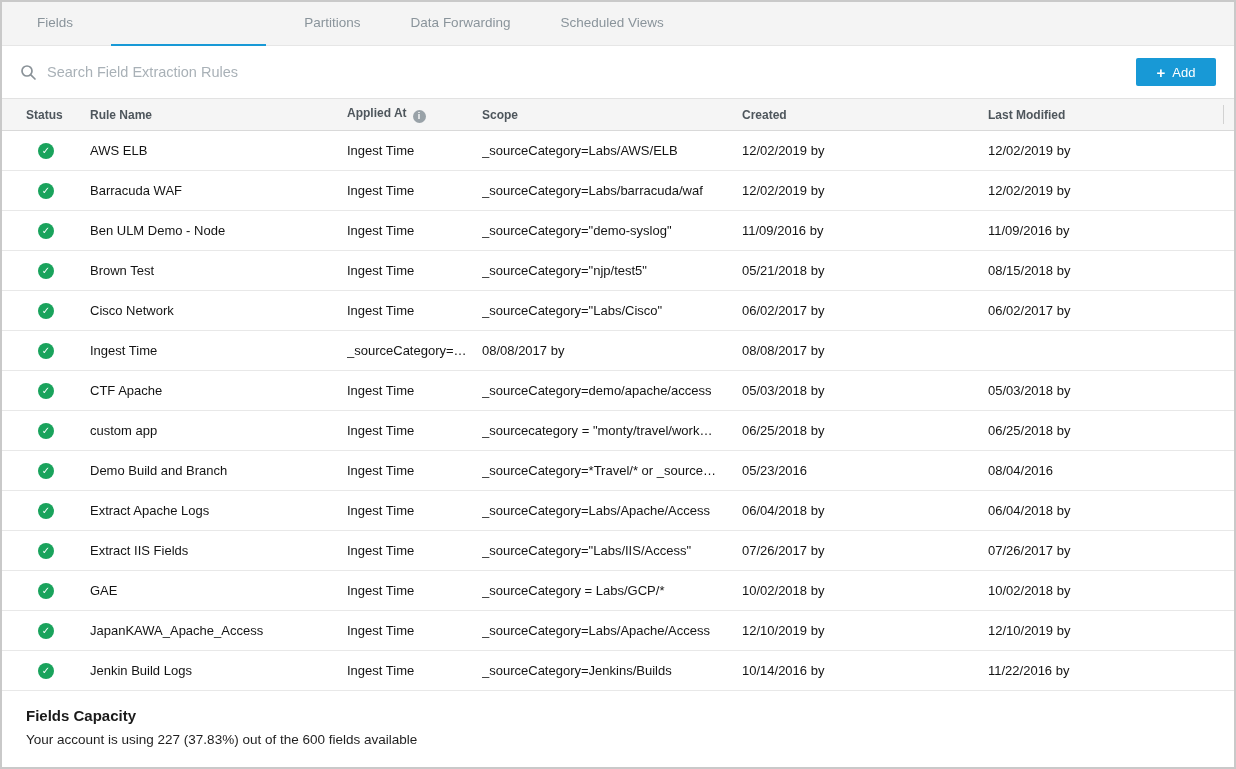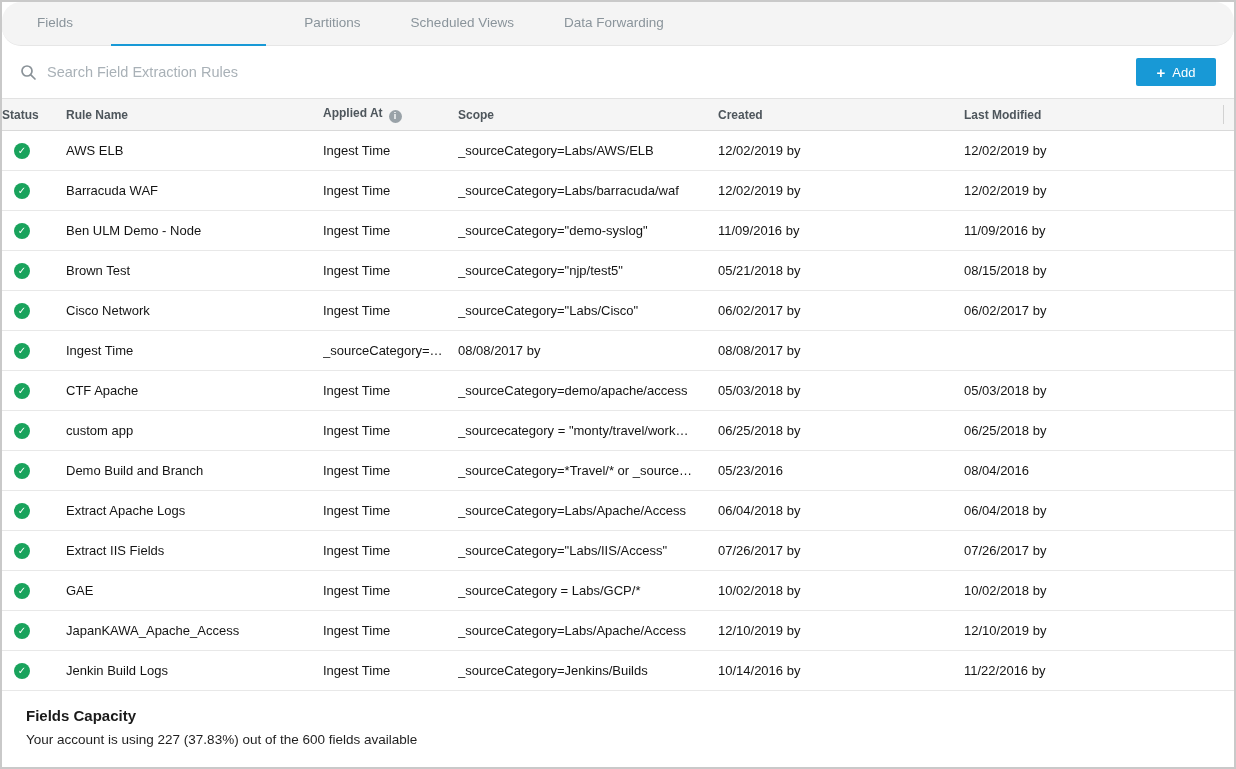--- a/index.html
+++ b/index.html
@@ -16,21 +16,20 @@
     display: flex; flex-direction: column;
   }
 
   
   .tabbar {
     height: 44px; flex: 0 0 44px;
     background: #f4f4f4;
     border-bottom: 1px solid #e6e6e6;
     display: flex; align-items: stretch;
     padding-left: 10px;
-    border-radius: 19px;
   }
   .tab {
     margin: 0 13px; padding: 0 12px;
     line-height: 41px; font-size: 13.5px;
     color: #8a949b; cursor: pointer;
     border-bottom: 3px solid transparent;
     white-space: nowrap;
   }
   .tab.active {
     color: #2d2d2d;
@@ -62,20 +61,21 @@
     font-size: 13px; cursor: pointer;
     display: inline-flex; align-items: center; justify-content: center;
     gap: 7px;
   }
   .add-btn .plus { font-size: 15px; font-weight: bold; line-height: 1; }
 
   
   .thead, .trow {
     display: grid;
     grid-template-columns: 64px 257px 135px 260px 246px 1fr;
+    padding-left: 24px;
     align-items: center;
   }
   .thead {
     height: 33px; flex: 0 0 33px;
     background: #f5f5f5;
     border-top: 1px solid #e2e2e2;
     border-bottom: 1px solid #d9d9d9;
     font-size: 12px; font-weight: bold; color: #4e565c;
     position: relative;
   }
@@ -122,22 +122,22 @@
 </style>
 </head>
 <body>
 
 <div class="app">
 
   <div class="tabbar">
     <div class="tab">Fields</div>
     <div class="tab active">Field Extraction Rules</div>
     <div class="tab">Partitions</div>
+    <div class="tab">Data Forwarding</div>
     <div class="tab">Scheduled Views</div>
-    <div class="tab">Data Forwarding</div>
   </div>
 
   <div class="searchrow">
     <span class="search-icon">
       <svg width="17" height="17" viewBox="0 0 17 17" aria-hidden="true">
         <circle cx="7" cy="7" r="5" fill="none" stroke="#8a9298" stroke-width="1.7"></circle>
         <line x1="10.8" y1="10.8" x2="15" y2="15" stroke="#8a9298" stroke-width="1.7" stroke-linecap="round"></line>
       </svg>
     </span>
     <input class="search-input" type="text" placeholder="Search Field Extraction Rules" style="">

